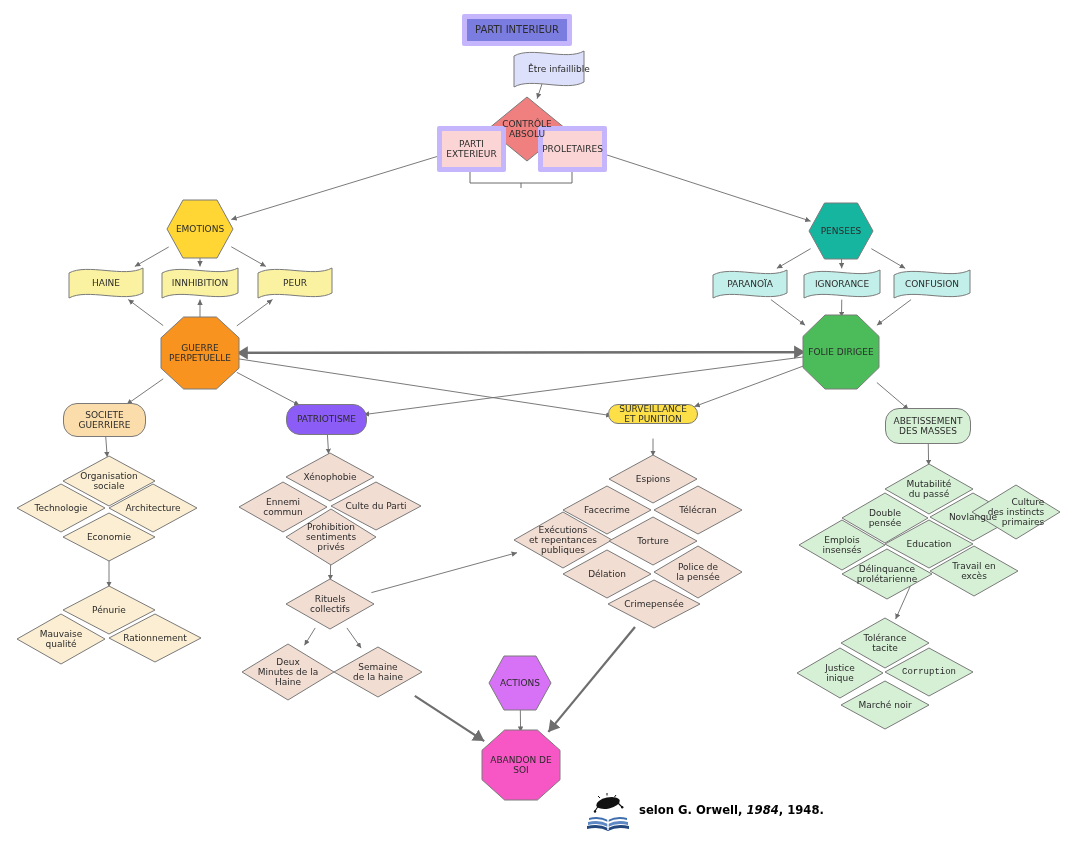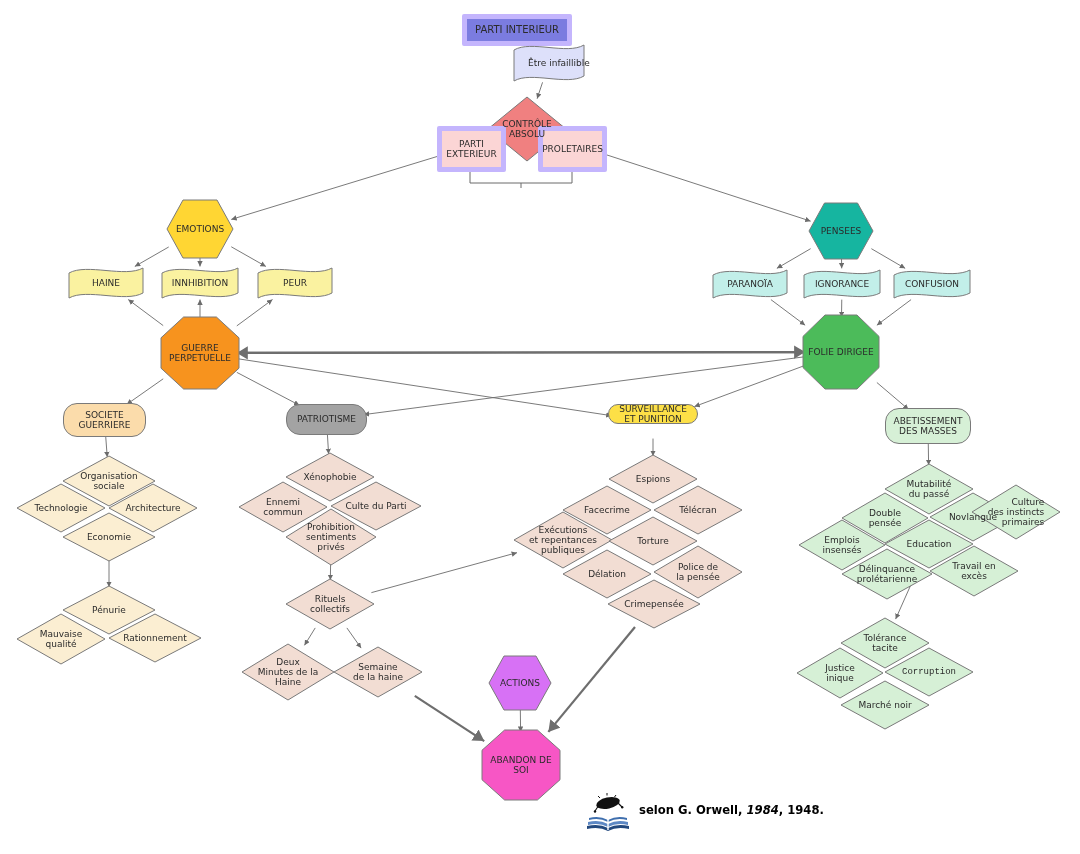--- a/index.html
+++ b/index.html
@@ -88,21 +88,21 @@
     <g fill="none" stroke="#6b6b6b" stroke-width="1">
       <path d="M470,172 L470,183 L572,183 L572,172"></path>
       <path d="M521,183 L521,188"></path>
     </g>
   </svg>
 
   <div id="nodes">
       <div class="node rect" style="left: 462px; top: 14px; width: 110px; height: 32px; background: rgb(123, 124, 224);">
         <div class="lbl t10">PARTI INTERIEUR</div>
       </div>
-      <div class="node shape" style="left: 513px; top: 42px; width: 92px; height: 42px; padding-left: 7px;">
+      <div class="node shape" style="left: 513px; top: 48px; width: 92px; height: 42px; padding-left: 7px;">
         <svg width="72" height="42" viewBox="0 0 72 42">
           <path d="M1,8 C18,-2 54,13 71,3 L71,34 C54,44 18,29 1,39 Z" fill="#dde0fa" stroke="#7a7a7a" stroke-width="1"></path>
         </svg>
         <div class="lbl t9">Être infaillible</div>
       </div>
       <div class="node shape" style="left: 487px; top: 96px; width: 80px; height: 66px;">
         <svg width="80" height="66" viewBox="0 0 80 66">
           <polygon points="40,1 79,33 40,65 1,33" fill="#f08080" stroke="#7a7a7a" stroke-width="1"></polygon>
         </svg>
         <div class="lbl t9">CONTRÔLE
@@ -217,21 +217,21 @@
         </svg>
         <div class="lbl t9">Mauvaise
 qualité</div>
       </div>
       <div class="node shape" style="left: 108px; top: 613px; width: 94px; height: 50px;">
         <svg width="94" height="50" viewBox="0 0 94 50">
           <polygon points="47,1 93,25 47,49 1,25" fill="#fbeed2" stroke="#7a7a7a" stroke-width="1"></polygon>
         </svg>
         <div class="lbl t9">Rationnement</div>
       </div>
-      <div class="node rounded" style="left: 286px; top: 404px; width: 81px; height: 31px; background: #a3a3a3; text-align: right;">
+      <div class="node rounded" style="left: 286px; top: 404px; width: 81px; height: 31px; background: #8b5cf6; text-align: right;">
         <div class="lbl t9">PATRIOTISME</div>
       </div>
       <div class="node shape" style="left: 285px; top: 452px; width: 90px; height: 50px;">
         <svg width="90" height="50" viewBox="0 0 90 50">
           <polygon points="45,1 89,25 45,49 1,25" fill="#f2ddd3" stroke="#7a7a7a" stroke-width="1"></polygon>
         </svg>
         <div class="lbl t9">Xénophobie</div>
       </div>
       <div class="node shape" style="left: 238px; top: 481px; width: 90px; height: 52px;">
         <svg width="90" height="52" viewBox="0 0 90 52">

